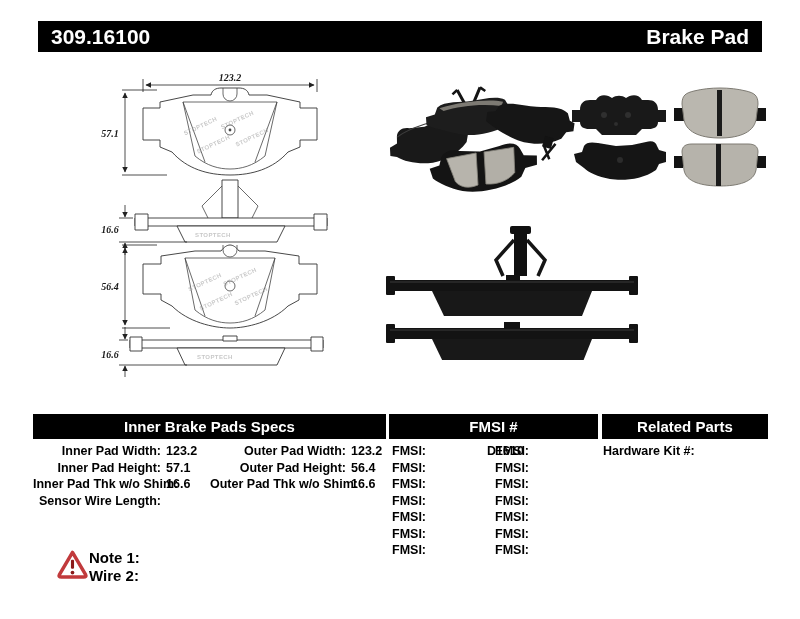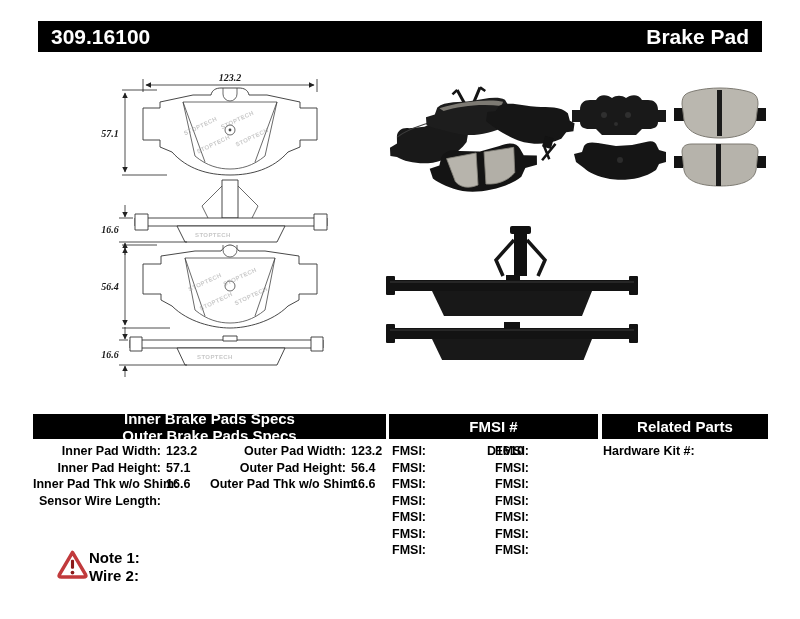--- a/index.html
+++ b/index.html
@@ -227,21 +227,20 @@
       <rect x="243" y="2" width="9" height="19" rx="1" fill="#121212"></rect>
       <rect x="118" y="0" width="16" height="7" fill="#121212"></rect>
       <path d="M2,6 L250,6 L250,17 L2,17 Z" fill="#131313"></path>
       <path d="M46,17 L206,17 L196,42 L58,42 Z" fill="#181818"></path>
       <line x1="4" y1="8" x2="248" y2="8" stroke="#3a3a3a" stroke-width="1"></line>
     </g>
   </svg>
 
   <div class="bar specs-bar">
     <span>Inner Brake Pads Specs</span>
-    <span>Outer Brake Pads Specs</span>
   </div>
   <div class="bar related-bar">
     <span>Related Parts</span>
   </div>
   <div class="bar fmsi-bar">
     <span>FMSI #</span>
   </div>
 
   <div class="spec-col inner-col">
     <div class="spec-row">

